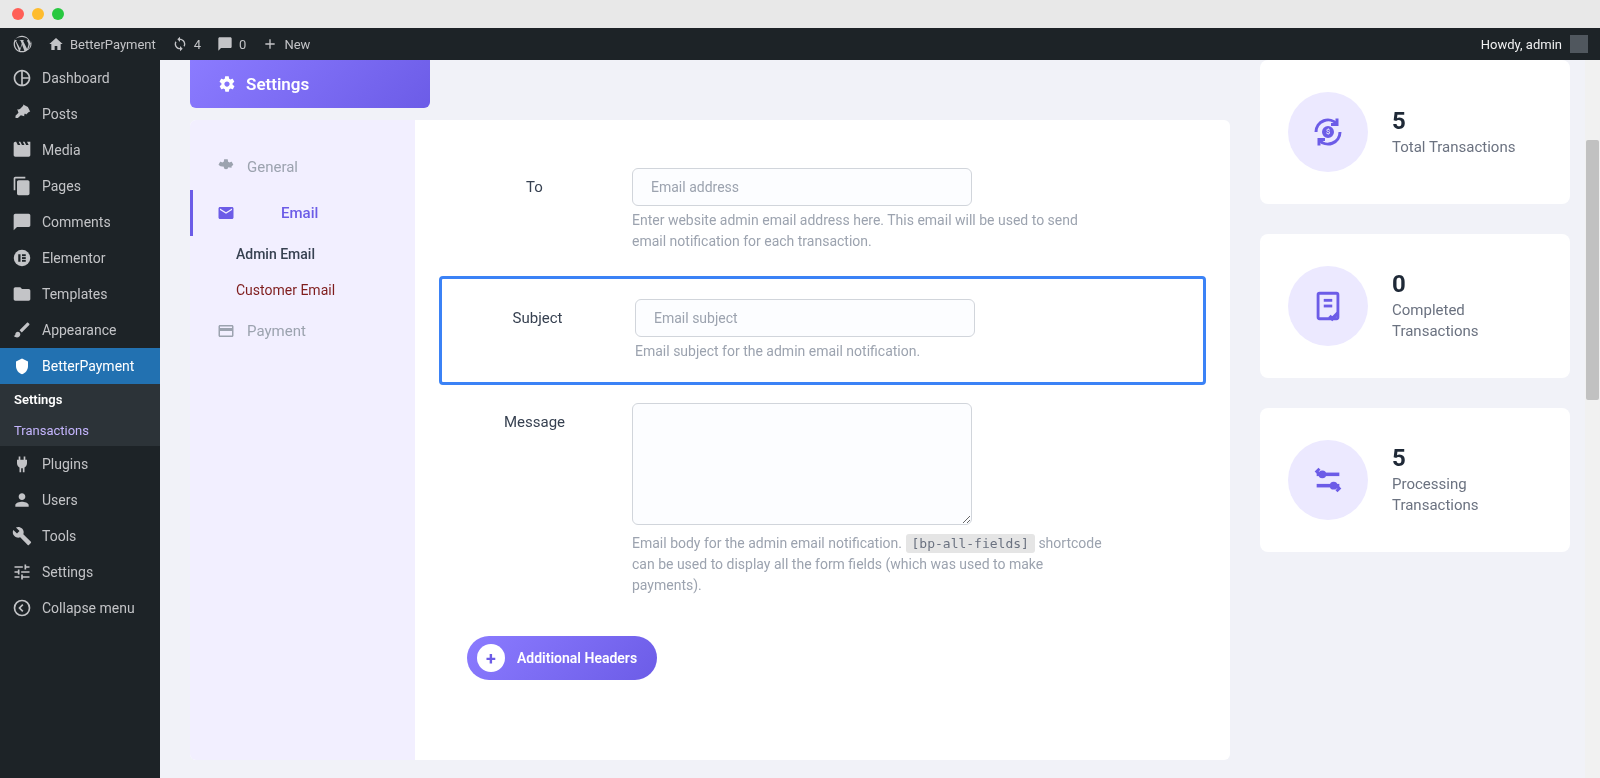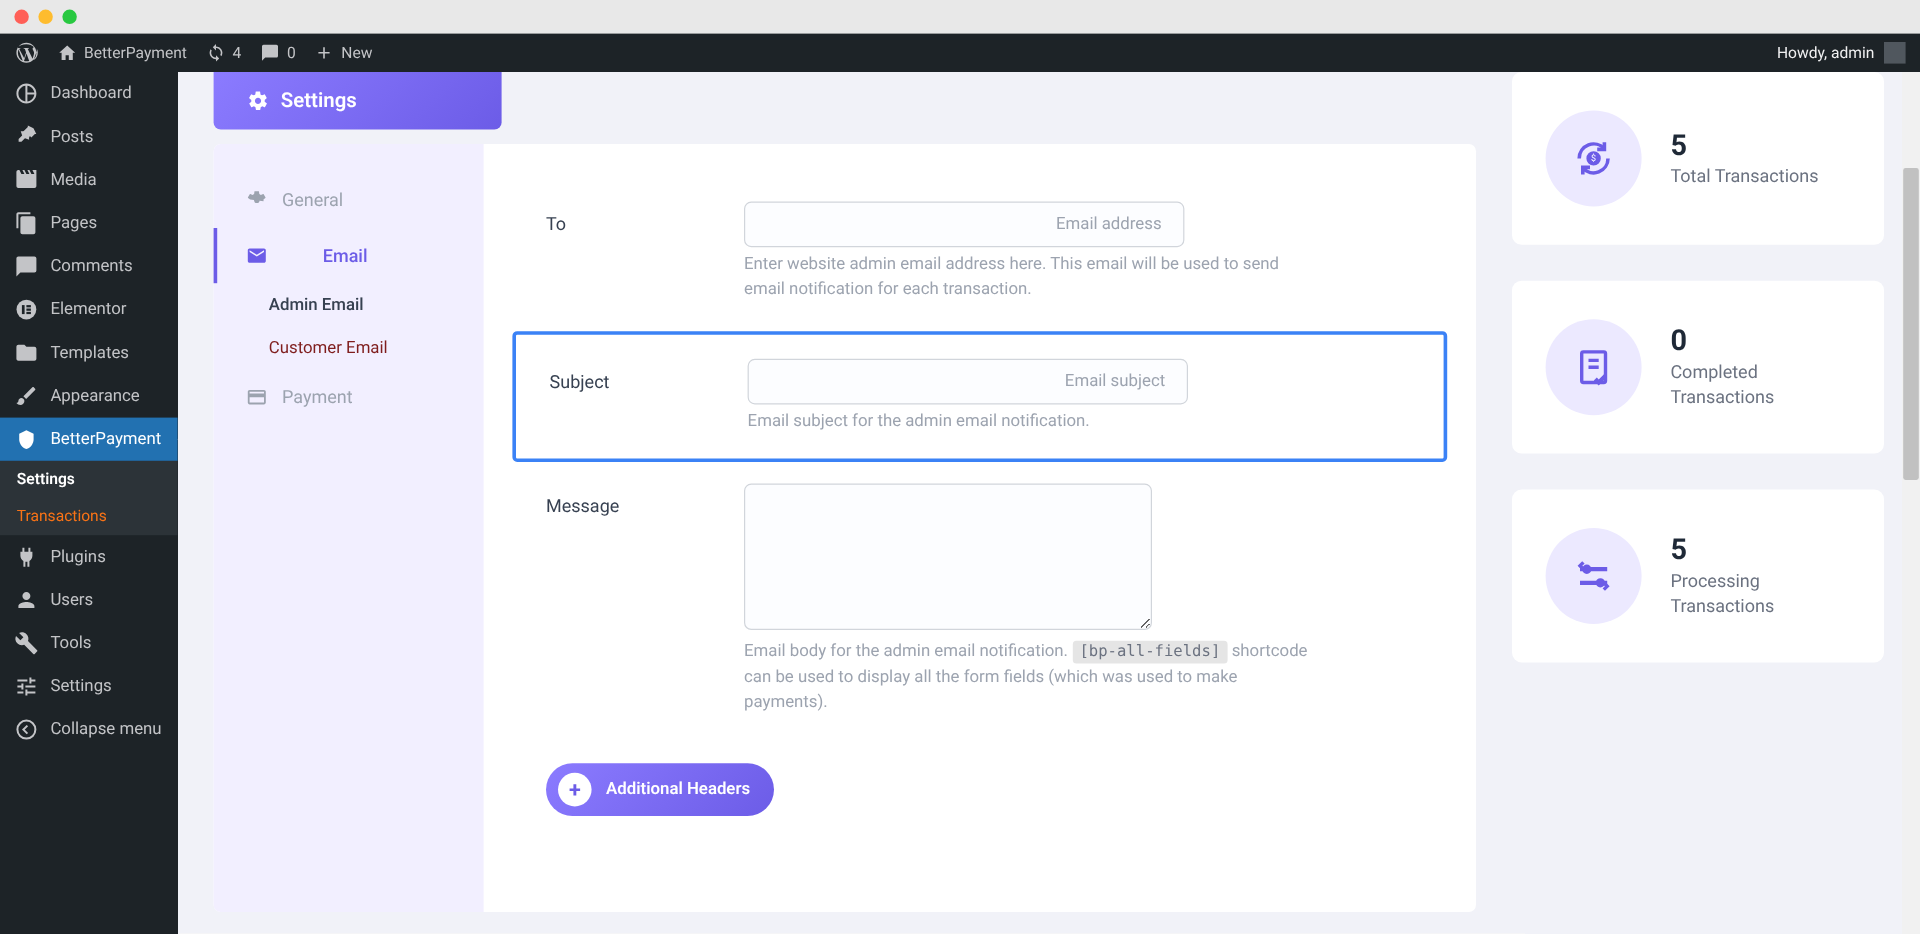--- a/index.html
+++ b/index.html
@@ -12,48 +12,48 @@
     .mac-green { background: #28c840; }
     
     .wp-adminbar { height: 32px; background: #1d2327; color: #f0f0f1; display: flex; align-items: center; justify-content: space-between; padding: 0 12px; font-size: 13px; }
     .wp-adminbar-left { display: flex; align-items: center; gap: 16px; }
     .wp-adminbar-item { display: flex; align-items: center; gap: 6px; color: #c3c4c7; cursor: pointer; }
     .wp-adminbar-right { display: flex; align-items: center; gap: 8px; }
     .wp-avatar { width: 18px; height: 18px; background: #50575e; }
     
     .wp-container { display: flex; height: calc(100vh - 60px); }
     
-    .wp-sidebar { width: 148px; background: #1d2327; color: #f0f0f1; font-size: 14px; overflow-y: auto; }
+    .wp-sidebar { width: 160px; background: #1d2327; color: #f0f0f1; font-size: 14px; overflow-y: auto; }
     .wp-menu-item { display: flex; align-items: center; gap: 10px; padding: 8px 12px; color: #c3c4c7; cursor: pointer; position: relative; }
     .wp-menu-item.active { background: #2271b1; color: #fff; }
     .wp-menu-item.active::after { content: ''; position: absolute; right: -8px; top: 50%; transform: translateY(-50%); border: 8px solid transparent; border-right-color: #f0f0f1; }
     .wp-submenu { background: #2c3338; }
-    .wp-submenu-item { padding: 8px 12px 8px 14px; color: #f97316; font-size: 13px; cursor: pointer; }
+    .wp-submenu-item { padding: 8px 12px 8px 14px; color: #c4b5fd; font-size: 13px; cursor: pointer; }
     .wp-submenu-item.active { color: #fff; font-weight: 600; }
     .wp-menu-icon { width: 20px; height: 20px; display: flex; align-items: center; justify-content: center; flex-shrink: 0; }
     
     .main-content { flex: 1; background: #f1f2f8; padding: 0 30px; display: flex; gap: 30px; overflow-y: auto; }
     
     .settings-panel { flex: 1; background: transparent; }
     .settings-header { background: linear-gradient(135deg, #8b7bff, #6c5ce7); color: #fff; padding: 14px 28px; font-size: 17px; font-weight: 600; display: flex; align-items: center; gap: 10px; width: 240px; border-radius: 0 0 6px 6px; }
     .settings-body { display: flex; background: #fff; border-radius: 6px; margin-top: 12px; min-height: 640px; }
     
     .settings-tabs { width: 225px; background: #f2efff; padding: 24px 0; border-radius: 6px 0 0 6px; }
     .settings-tab { display: flex; align-items: flex-end; gap: 12px; padding: 14px 24px; color: #9ca3af; font-size: 15px; cursor: pointer; border-left: 3px solid transparent; }
     .settings-tab.active { color: #6c5ce7; border-left-color: #6c5ce7; font-weight: 500; gap: 46px; }
     .settings-subtab-wrap { padding-left: 46px; }
     .settings-subtab { padding: 10px 0; color: #7f1d1d; font-size: 14px; cursor: pointer; }
     .settings-subtab.active { color: #374151; font-weight: 500; }
     
     .settings-fields { flex: 1; padding: 48px 24px; }
     .field-row { display: flex; gap: 30px; margin-bottom: 24px; padding: 0 28px; }
     .field-row.highlighted { border: 3px solid #3b82f6; border-radius: 4px; padding: 20px 28px; margin-bottom: 18px; }
-    .field-label { width: 135px; flex-shrink: 0; color: #374151; font-size: 15px; padding-top: 10px; }
+    .field-label { width: 135px; flex-shrink: 0; color: #374151; font-size: 15px; padding-top: 10px; text-align: center; }
     .field-body { flex: 1; }
-    .form-input { width: 367px; padding: 10px 18px; border: 1px solid #d1d5db; border-radius: 6px; font-size: 14px; color: #374151; background: #fcfdff; text-align: right; }
+    .form-input { width: 340px; padding: 10px 18px; border: 1px solid #d1d5db; border-radius: 6px; font-size: 14px; color: #374151; background: #fcfdff; }
     .form-input::placeholder { color: #9ca3af; }
     .form-textarea { width: 340px; height: 122px; padding: 12px 18px; border: 1px solid #d1d5db; border-radius: 6px; font-size: 14px; color: #374151; background: #fcfdff; resize: vertical; }
     .field-help { color: #9ca3af; font-size: 14px; margin-top: 4px; line-height: 1.5; max-width: 480px; }
     .shortcode { background: #e5e5e5; padding: 2px 6px; font-family: monospace; font-size: 13px; color: #6b7280; border-radius: 3px; }
     
     .additional-headers-btn { display: inline-flex; align-items: center; gap: 12px; background: linear-gradient(135deg, #8b7bff, #6c5ce7); color: #fff; padding: 8px 20px 8px 10px; border-radius: 30px; border: none; font-size: 14px; font-weight: 600; cursor: pointer; margin-left: 28px; margin-top: 16px; }
     .plus-circle { width: 28px; height: 28px; background: #fff; border-radius: 50%; color: #6c5ce7; display: flex; align-items: center; justify-content: center; font-size: 18px; font-weight: bold; }
     
     .stats-sidebar { width: 310px; padding-top: 0; }
     .stat-card { background: #fff; border-radius: 8px; padding: 32px 28px; margin-bottom: 30px; display: flex; align-items: center; gap: 24px; }

